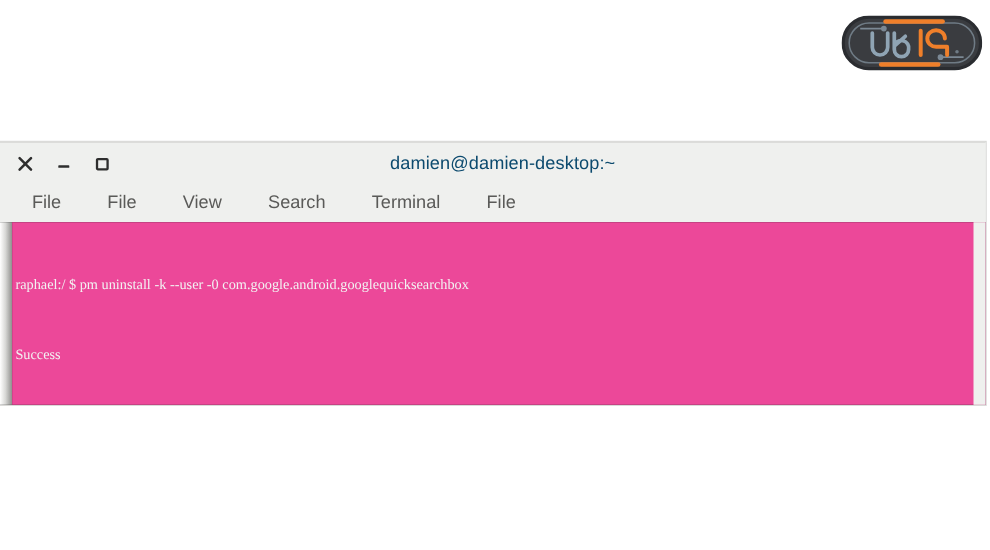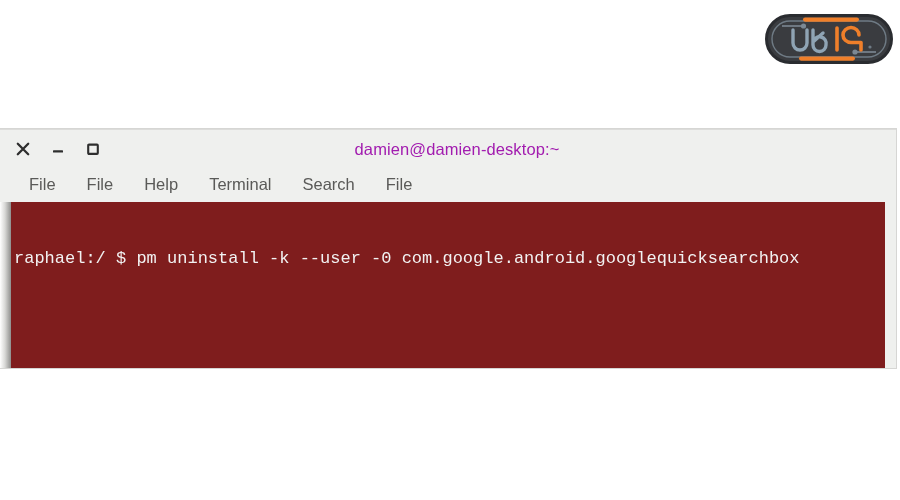--- a/index.html
+++ b/index.html
@@ -63,32 +63,32 @@
   .ctrl svg { display:block; }
 
   .win-title {
     position: absolute;
     left: 0; right: 0;
     top: 0;
     height: 38px;
     line-height: 38px;
     text-align: center;
     font-size: 16.5px;
-    color: #a21caf;
+    color: #0c4a6e;
     letter-spacing: 0.1px;
     padding-left: 18px;
   }
 
   .menubar {
     position: relative;
     height: 34px;
     display: flex;
     align-items: center;
     padding-left: 14px;
-    gap: 1px;
+    gap: 12px;
     background: #eff0ee;
   }
   .menu-item {
     font-size: 16.5px;
     color: #5a5a58;
     padding: 3px 15px 4px 15px;
     cursor: default;
     white-space: nowrap;
   }
 
@@ -100,24 +100,24 @@
     background: #000000;
   }
   .term-scrollbar-left {
     width: 11px;
     background: linear-gradient(to right, #ffffff 0%, #d8d8d6 45%, #a9a9a7 80%, #8f8f8d 100%);
     flex: 0 0 11px;
     cursor: pointer;
   }
   .term-screen {
     flex: 1 1 auto;
-    background: #7f1d1d;
+    background: #ec4899;
     padding: 4px 0 0 3px;
-    font-family: Liberation Mono, monospace;
-    font-size: 17px;
+    font-family: Liberation Serif, serif;
+    font-size: 13px;
     line-height: 21px;
     color: #f2f2f2;
     overflow: hidden;
     white-space: pre;
   }
   .term-line {
     white-space: pre;
     letter-spacing: 0px;
   }
   .term-right-edge {
@@ -180,28 +180,29 @@
           <rect x="2.2" y="2.6" width="9.6" height="9.3" rx="0.8" fill="none" stroke="#2e2e2e" stroke-width="2.1"></rect>
         </svg>
       </div>
     </div>
     <div class="win-title">damien@damien-desktop:~</div>
   </div>
 
   <div class="menubar">
     <div class="menu-item">File</div>
     <div class="menu-item">File</div>
-    <div class="menu-item">Help</div>
+    <div class="menu-item">View</div>
+    <div class="menu-item">Search</div>
     <div class="menu-item">Terminal</div>
-    <div class="menu-item">Search</div>
     <div class="menu-item">File</div>
   </div>
 
   <div class="term-body-row">
     <div class="term-scrollbar-left"></div>
     <div class="term-screen">
       <div class="term-line">raphael:/ $ pm uninstall -k --user -0 com.google.android.googlequicksearchbox</div>
+      <div class="term-line">Success</div>
       
     </div>
     <div class="term-right-edge"></div>
   </div>
 
 </div>
 
 </body></html>

